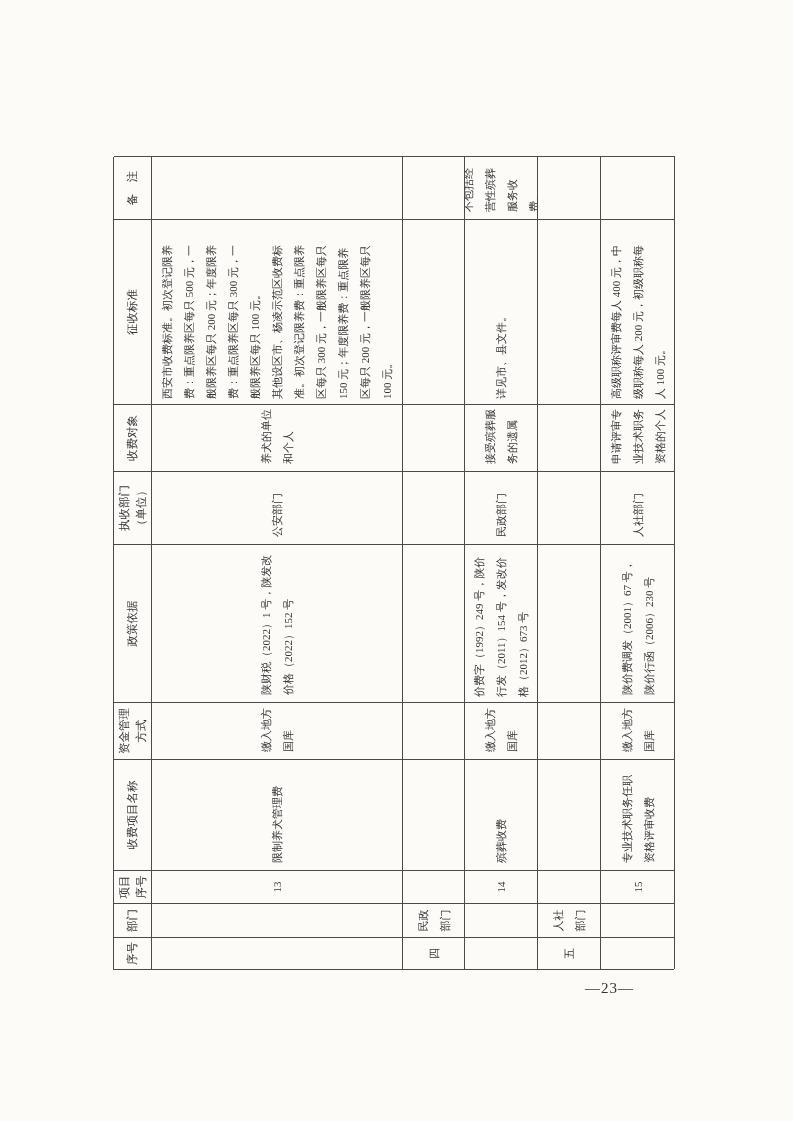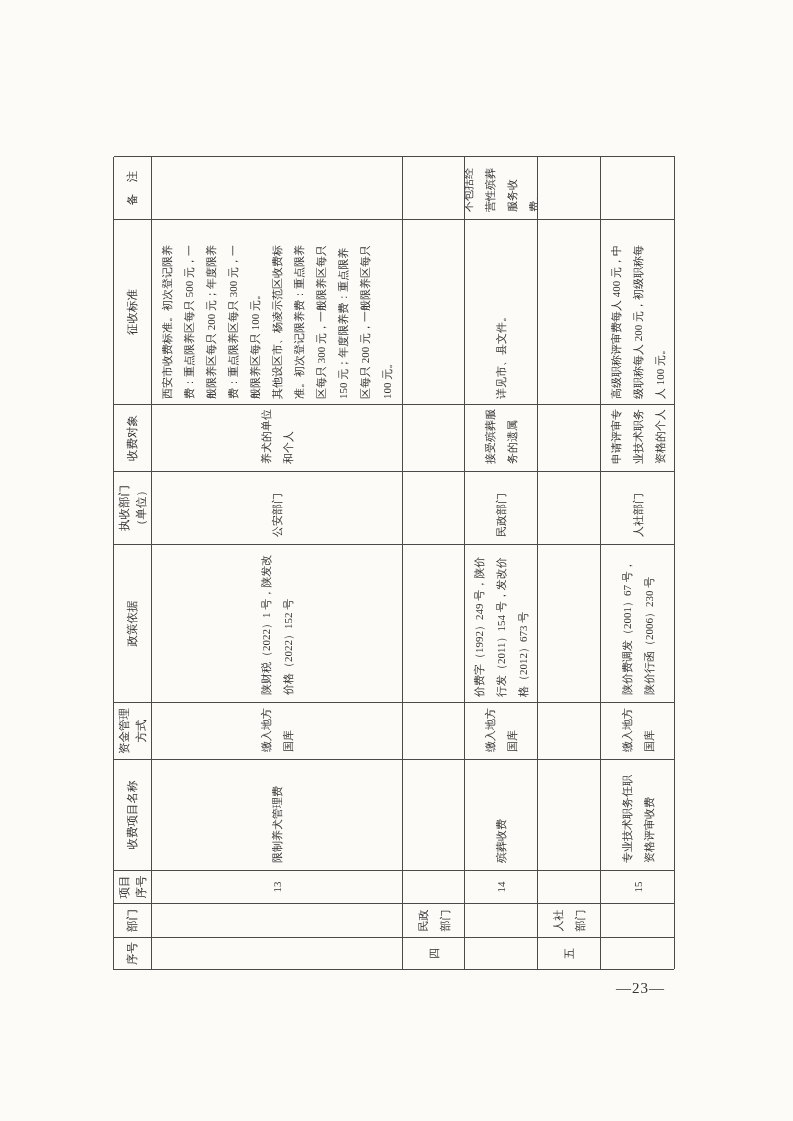--- a/index.html
+++ b/index.html
@@ -56,21 +56,21 @@
     font-size: 11.5px;
     line-height: 17px;
     padding: 2px 1px;
   }
   .para { padding: 2px 5px; }
   .page-number {
     position: absolute;
     left: 585px;
     top: 980px;
     width: 80px;
-    text-align: right;
+    text-align: left;
     font-size: 15px;
     letter-spacing: 1px;
     color: #333333;
   }
 </style>
 </head>
 <body>
 
 <div class="table-rot-wrap">
   <div class="rtable">

